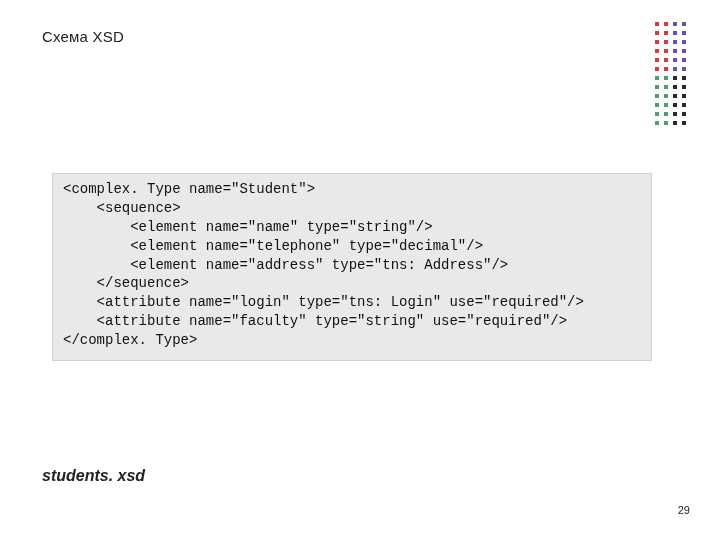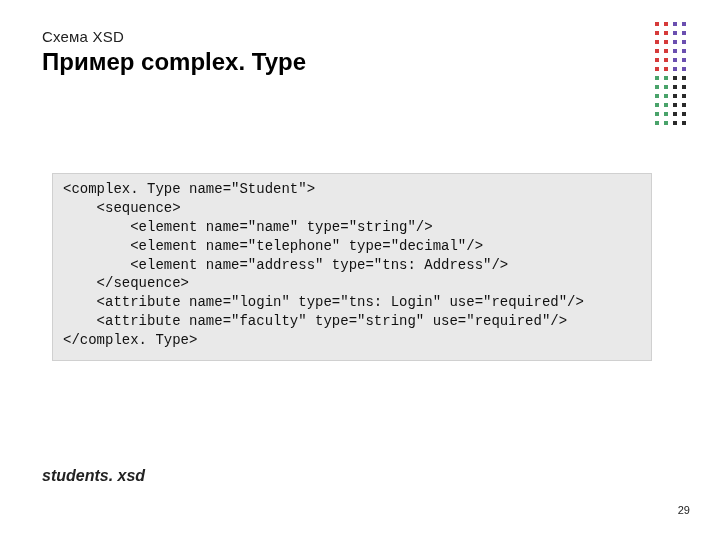--- a/index.html
+++ b/index.html
@@ -87,21 +87,20 @@
     color: #222;
     text-align: center;
   }
 </style>
 </head>
 <body>
 
 <div class="slide">
 
   <div class="subtitle">Схема XSD</div>
-  <div class="title">Пример complex. Type</div>
 
   <div class="dots">
     <span class="r"></span>
       <span class="r"></span>
       <span class="pu"></span>
       <span class="pu"></span>
     <span class="r"></span>
       <span class="r"></span>
       <span class="pu"></span>
       <span class="pu"></span>

